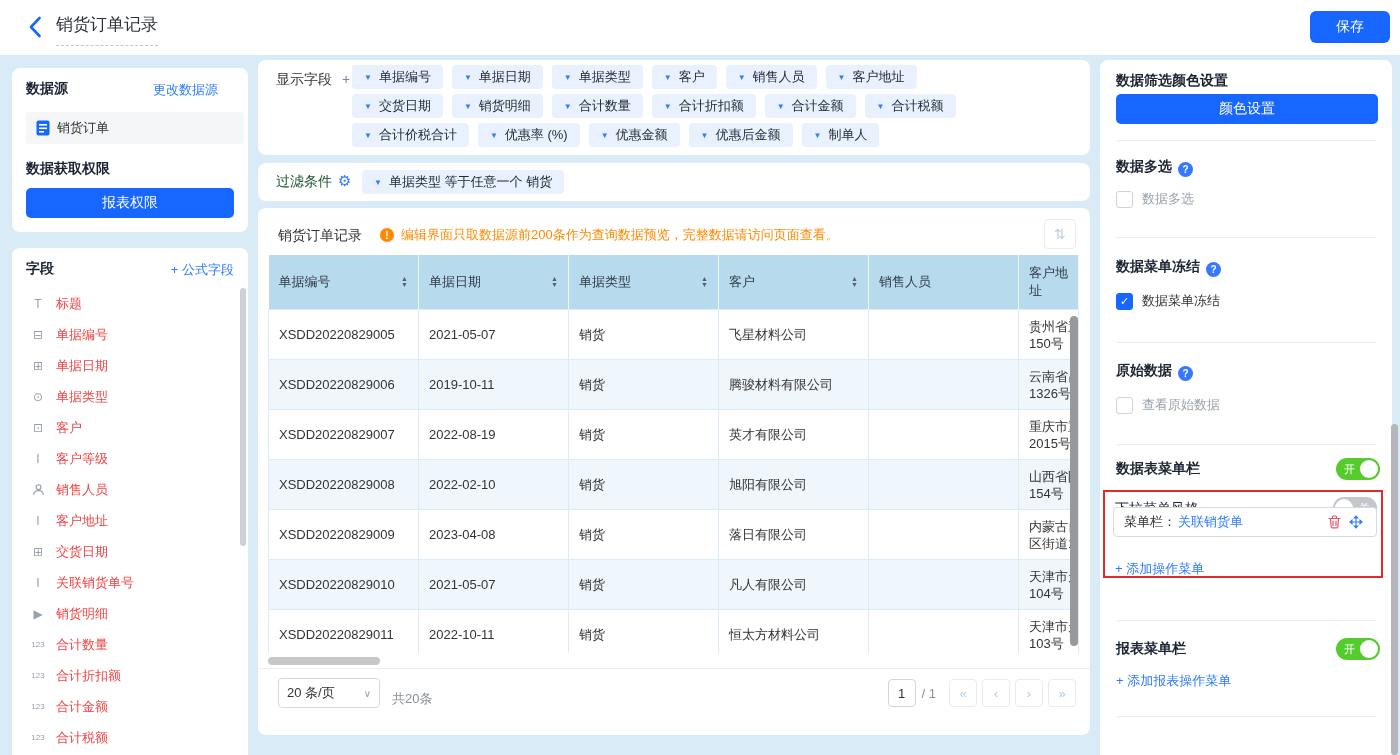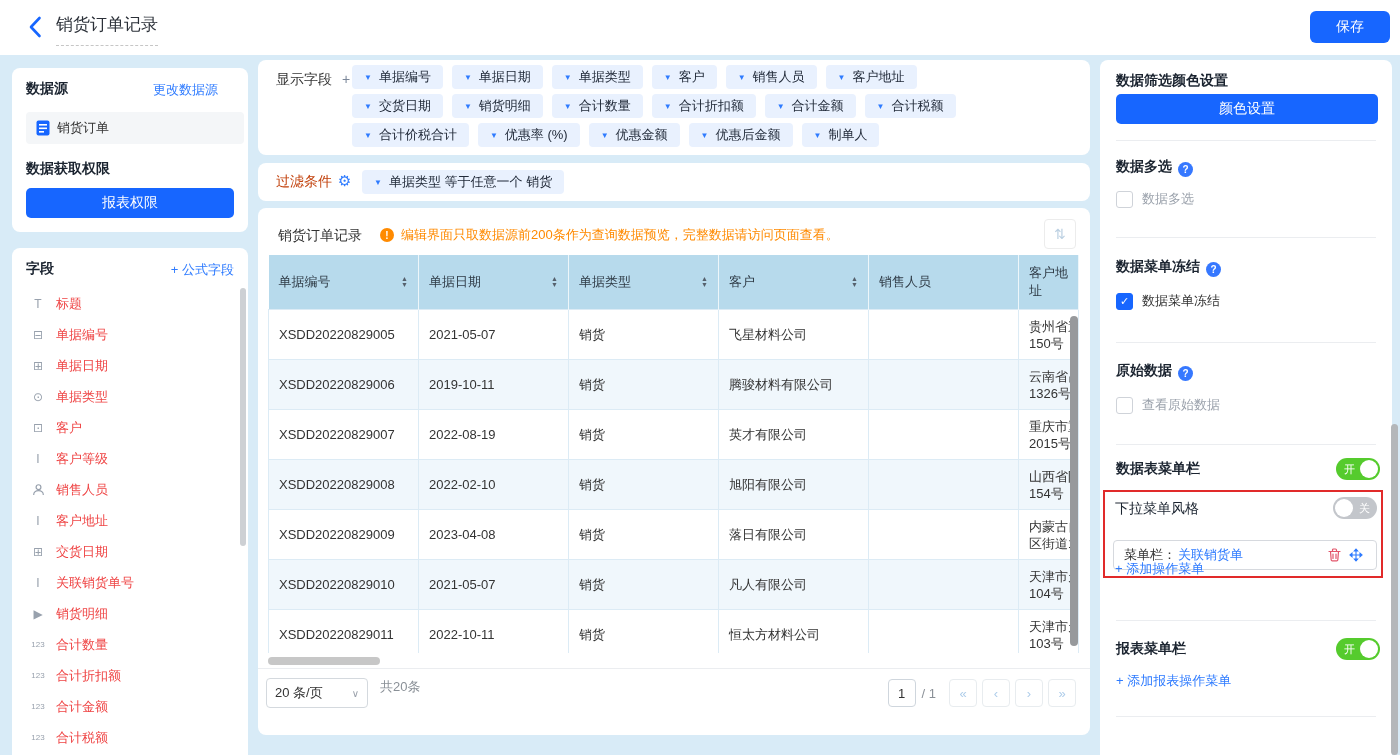--- a/index.html
+++ b/index.html
@@ -262,21 +262,21 @@
           </span>
           <span class="chip">
             <i class="caret">▼</i>
             <b>制单人</b>
           </span>
         </div>
       </div>
   </div>
 
   <div class="panel" style="left:258px;top:163px;width:832px;height:38px">
-    <div class="abs" style="left:18px;top:10px;font-size:14px;color:#c2410c">过滤条件</div>
+    <div class="abs" style="left:18px;top:10px;font-size:14px;color:#14532d">过滤条件</div>
     <div class="abs" style="left:80px;top:9px;color:#2e7bff;font-size:15px;cursor:pointer">⚙</div>
     <div class="abs chip" style="left:104px;top:7px">
       <i class="caret">▼</i>
       <b>单据类型 等于任意一个 销货</b>
     </div>
   </div>
 
   <div class="panel" style="left:258px;top:208px;width:832px;height:527px">
     <div class="abs" style="left:20px;top:19px;font-size:14px;color:#333">销货订单记录</div>
     <div class="abs warn" style="left:122px;top:18px;width:580px">
@@ -411,21 +411,21 @@
             </tr>
           </tbody>
       </table>
     </div>
 
     <div class="vscroll" style="left:812px;top:108px;width:8px;height:330px;background:#97999c"></div>
     <div class="vscroll" style="left:10px;top:449px;width:112px;height:8px;background:#c7c7c7"></div>
 
     <div class="divider" style="left:0;top:460px;width:832px"></div>
 
-    <div class="abs" style="left:8px;top:470px;display:flex;align-items:flex-start">
+    <div class="abs" style="left:20px;top:470px;display:flex;align-items:flex-end">
       <span class="pgsel">
         <span>20 条/页</span>
         <span class="chev">∨</span>
       </span>
       <span class="pgtotal">共20条</span>
     </div>
     <div class="abs" style="right:14px;top:471px;display:flex;align-items:center">
       <span class="pageinput">1</span>
       <span class="pgof">/ 1</span>
       <span style="display:inline-flex">
@@ -475,21 +475,21 @@
       <span class="tlab">开</span>
         <span class="knob"></span>
     </div>
 
     <div class="redbox" style="left:3px;top:430px;width:276px;height:84px">
       <div class="abs" style="left:10px;top:8px;font-size:14px;color:#1b2430">下拉菜单风格</div>
       <div class="toggle off" style="left:228px;top:5px">
         <span class="knob"></span>
           <span class="tlab">关</span>
       </div>
-      <div class="menurow" style="left:8px;top:48px;width:242px;height:28px">
+      <div class="menurow" style="left:8px;top:15px;width:242px;height:28px">
         <span>菜单栏：</span>
         <span style="color:#2e7bff">关联销货单</span>
         <span style="flex:1"></span>
         <span class="icobtn">
           <svg width="13" height="14" viewBox="0 0 13 14">
               <path d="M1 3.5 h11 M4.5 3.5 V2 a1 1 0 0 1 1-1 h2 a1 1 0 0 1 1 1 v1.5 M2.5 3.5 l.7 8.5 a1 1 0 0 0 1 .9 h4.6 a1 1 0 0 0 1-.9 l.7-8.5 M5 6 v4.5 M8 6 v4.5" fill="none" stroke="#e2566b" stroke-width="1.2" stroke-linecap="round"></path>
             </svg>
         </span>
         <span class="icobtn">
           <svg width="14" height="14" viewBox="0 0 14 14">

